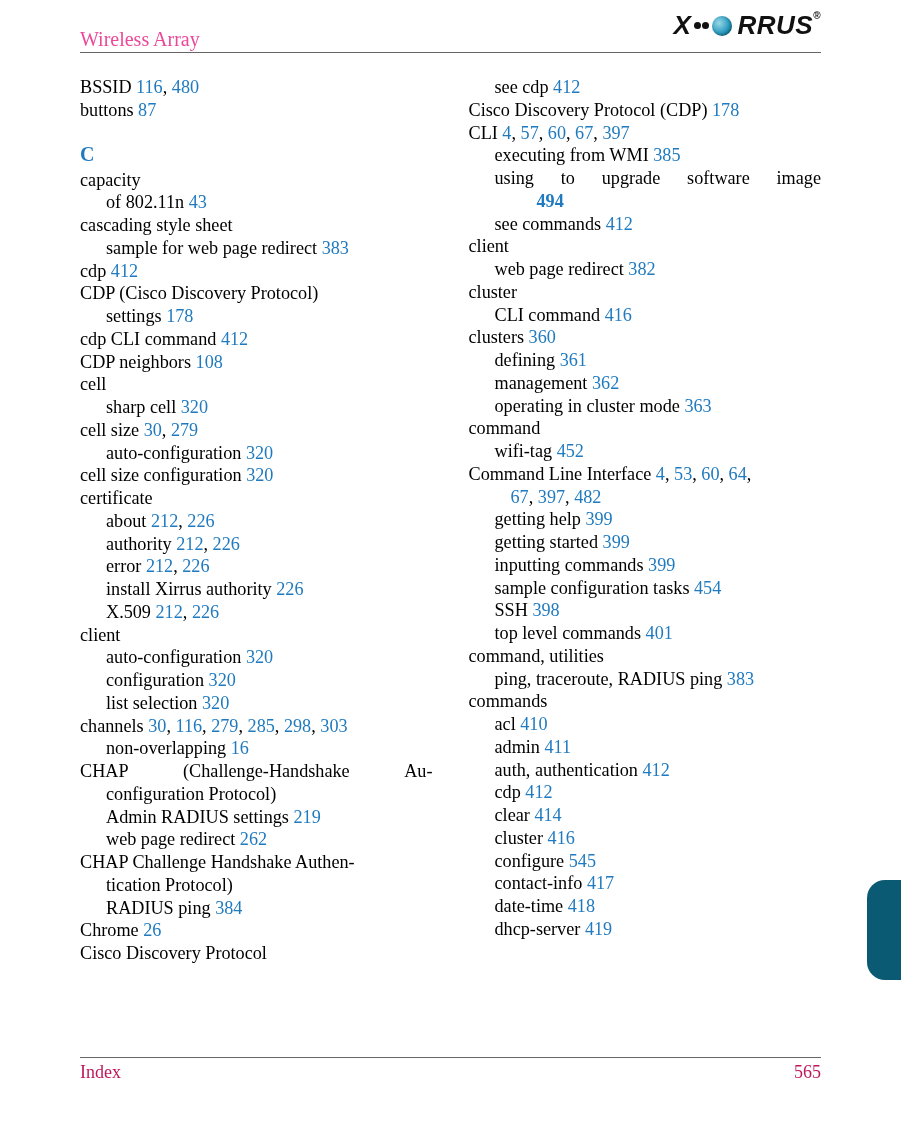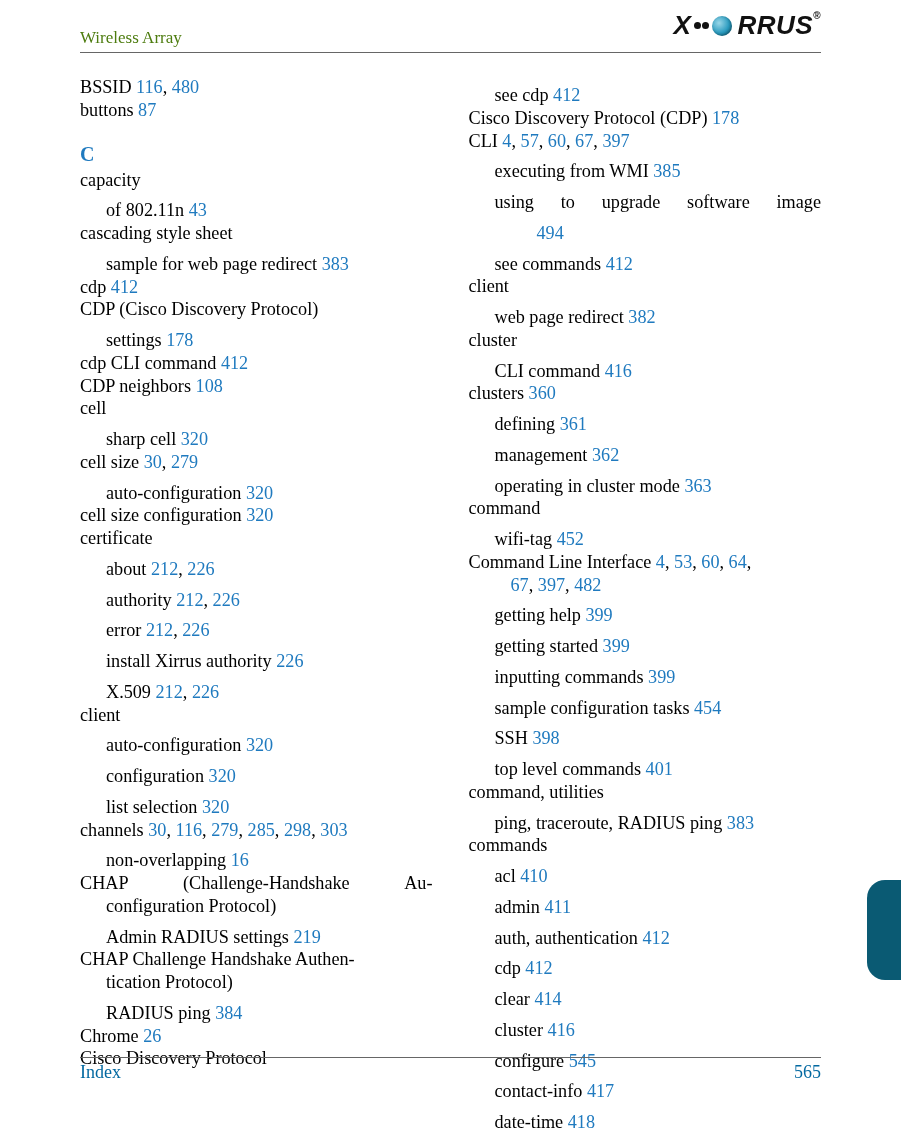--- a/index.html
+++ b/index.html
@@ -16,22 +16,22 @@
   .page {
     padding: 28px 80px 0 80px;
     box-sizing: border-box;
   }
   .header {
     position: relative;
     height: 30px;
     margin-bottom: 18px;
   }
   .header-title {
-    color: #4d7c0f;
-    font-size: 17px;
+    color: #ec4899;
+    font-size: 20px;
     font-family: "Palatino Linotype", Palatino, serif;
     position: absolute;
     left: 0;
     top: 0;
   }
   .header-logo {
     position: absolute;
     right: 0;
     top: -18px;
   }
@@ -55,21 +55,20 @@
     min-width: 0;
   }
   .entry {
     text-align: justify;
     text-justify: inter-word;
   }
   .sub {
     padding-left: 26px;
     text-indent: -0px;
     text-align: justify;
-    margin-top: 8px;
   }
   .sub-hang {
     padding-left: 52px;
     text-indent: -26px;
     text-align: justify;
   }
   .ref {
     color: #1f7abf;
   }
   .section-letter {
@@ -86,21 +85,21 @@
     bottom: 50px;
   }
   .footer-rule {
     border: none;
     border-top: 1px solid #666;
     margin: 0 0 4px 0;
   }
   .footer-row {
     display:flex;
     justify-content: space-between;
-    color: #0369a1;
+    color: #be185d;
     font-size: 18px;
   }
   .side-tab {
     position: absolute;
     right: 0;
     top: 880px;
     width: 34px;
     height: 100px;
     background: #0a5a73;
     border-radius: 18px 0 0 18px;
@@ -202,40 +201,41 @@
       <div class="entry"><span>channels </span><span class="ref">30</span>, <span class="ref">116</span>, <span class="ref">279</span>, <span class="ref">285</span>, <span class="ref">298</span>, <span class="ref">303</span></div>
       <div class="sub"><span>non-overlapping </span><span class="ref">16</span></div>
 
       <div class="entry" style="display:flex;justify-content:space-between;">
         <span>CHAP</span>
           <span>(Challenge-Handshake</span>
           <span>Au-</span>
       </div>
       <div class="sub-hang">configuration Protocol)</div>
       <div class="sub"><span>Admin RADIUS settings </span><span class="ref">219</span></div>
+      <div class="sub"><span>web page redirect </span><span class="ref">262</span></div>
 
       <div class="entry">CHAP Challenge Handshake Authen-</div>
       <div class="sub-hang">tication Protocol)</div>
       <div class="sub"><span>RADIUS ping </span><span class="ref">384</span></div>
 
 
       <div class="entry"><span>Chrome </span><span class="ref">26</span></div>
 
       <div class="entry">Cisco Discovery Protocol</div>
     </div>
 
     <div class="col">
       <div class="sub"><span>see cdp </span><span class="ref">412</span></div>
 
       <div class="entry"><span>Cisco Discovery Protocol (CDP) </span><span class="ref">178</span></div>
 
       <div class="entry"><span>CLI </span><span class="ref">4</span>, <span class="ref">57</span>, <span class="ref">60</span>, <span class="ref">67</span>, <span class="ref">397</span></div>
       <div class="sub"><span>executing from WMI </span><span class="ref">385</span></div>
       <div class="sub" style="text-align:justify;text-align-last:justify;white-space:pre">using  to  upgrade  software  image</div>
-      <div class="sub" style="padding-left:68px;"><span class="ref">494</span></div>
+      <div class="sub" style="padding-left:68px;font-weight:bold;"><span class="ref">494</span></div>
 
       <div class="sub"><span>see commands </span><span class="ref">412</span></div>
 
       <div class="entry">client</div>
       <div class="sub"><span>web page redirect </span><span class="ref">382</span></div>
 
       <div class="entry">cluster</div>
       <div class="sub"><span>CLI command </span><span class="ref">416</span></div>
 
       <div class="entry"><span>clusters </span><span class="ref">360</span></div>

